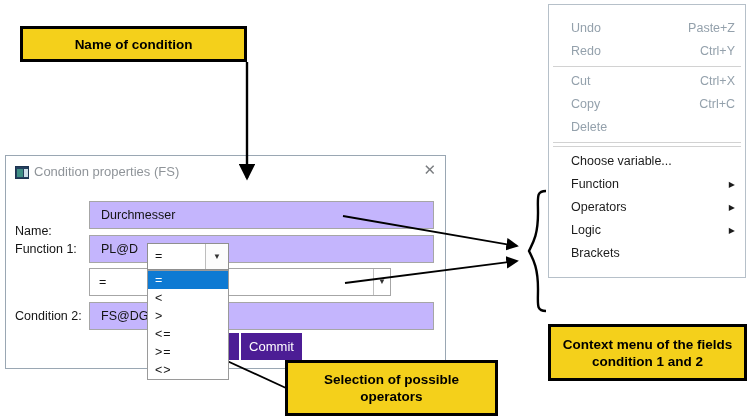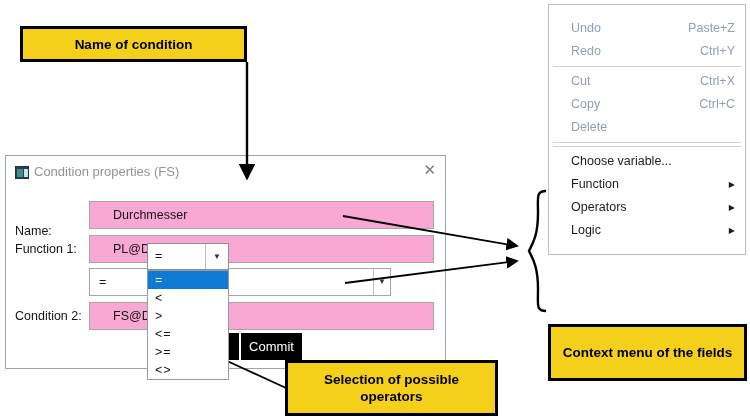--- a/index.html
+++ b/index.html
@@ -20,29 +20,29 @@
     background:#fff; border:1px solid #9aa7b3; z-index:1; font-size:12.5px;margin-top:32px;
   }
   #dialog-title { position:absolute; left:28px; top:8px; color:#8f9499; font-size:13px; }
   #dialog-icon { position:absolute; left:9px; top:10px; width:14px; height:13px;
     background:#24405e; border:1px solid #1c3350; }
   #dialog-icon .ic-l { position:absolute; left:1px; top:2px; width:6px; height:8px; background:#3f8f85; }
   #dialog-icon .ic-r { position:absolute; left:8px; top:2px; width:4px; height:8px; background:#cfe0ea; }
   #dialog-close { position:absolute; right:9px; top:5px; color:#7a7d80; font-size:15px; cursor:default; }
   .dlg-label { position:absolute; left:9px; color:#141414; }
   .dlg-field {
-    position:absolute; left:83px; width:345px; height:28px; background:#f9a8d4;
-    border:1px solid #a6a6a6; line-height:26px; padding-left:23px; color:#141414;
+    position:absolute; left:83px; width:345px; height:28px; background:#c4b5fd;
+    border:1px solid #a6a6a6; line-height:26px; padding-left:11px; color:#141414;
   }
   #combo-long { position:absolute; left:83px; top:112px; width:302px; height:28px;
     border:1px solid #a6a6a6; background:#fff; line-height:26px; padding-left:9px; color:#141414; }
   #combo-long .arrow-box { position:absolute; right:0; top:0; width:17px; height:26px;
     border-left:1px solid #c0c0c0; text-align:center; line-height:26px; font-size:8px; color:#333; padding:0; }
   .btn {
-    position:absolute; height:27px; background:#000000; color:#fff;
+    position:absolute; height:27px; background:#4c1d95; color:#fff;
     font-size:13px; text-align:center; line-height:27px; border:none;
   }
 
   
   #combo-overlay { position:absolute; left:147px; top:243px; width:82px; height:27px;
     background:#fff; border:1px solid #8f8f8f; z-index:7; font-size:12.5px; }
   #combo-overlay .val { position:absolute; left:7px; top:0; line-height:25px; color:#141414; }
   #combo-overlay .dd-btn { position:absolute; right:0; top:0; width:23px; height:25px;
     border-left:1px solid #bdbdbd; background:#fcfcfc; text-align:center; line-height:25px; font-size:8px; color:#333; }
   #operator-list { position:absolute; left:147px; top:270px; width:82px;
@@ -144,24 +144,28 @@
       <span class="sub-arrow">▶</span>
     </div>
     <div class="menu-item">
       <span>Operators</span>
       <span class="sub-arrow">▶</span>
     </div>
     <div class="menu-item">
       <span>Logic</span>
       <span class="sub-arrow">▶</span>
     </div>
+    <div class="menu-item">
+      <span>Brackets</span>
+    </div>
   </div>
 
   <div class="callout" style="left:548px; top:311px; width:199px; height:57px;margin-top:13px;">
     <div class="line">Context menu of the fields</div>
+    <div class="line">condition 1 and 2</div>
   </div>
 
   <div class="callout" style="left:285px; top:360px; width:213px; height:56px;">
     <div class="line">Selection of possible</div>
     <div class="line">operators</div>
   </div>
 
   <svg id="brace" width="24" height="124" viewBox="0 0 24 124">
     <path d="M 20 2 C 10 2, 12 8, 12 24 C 12 46, 7 54, 3 62 C 7 70, 12 78, 12 100 C 12 116, 10 122, 20 122" fill="none" stroke="#000" stroke-width="2.4"></path>
   </svg>

